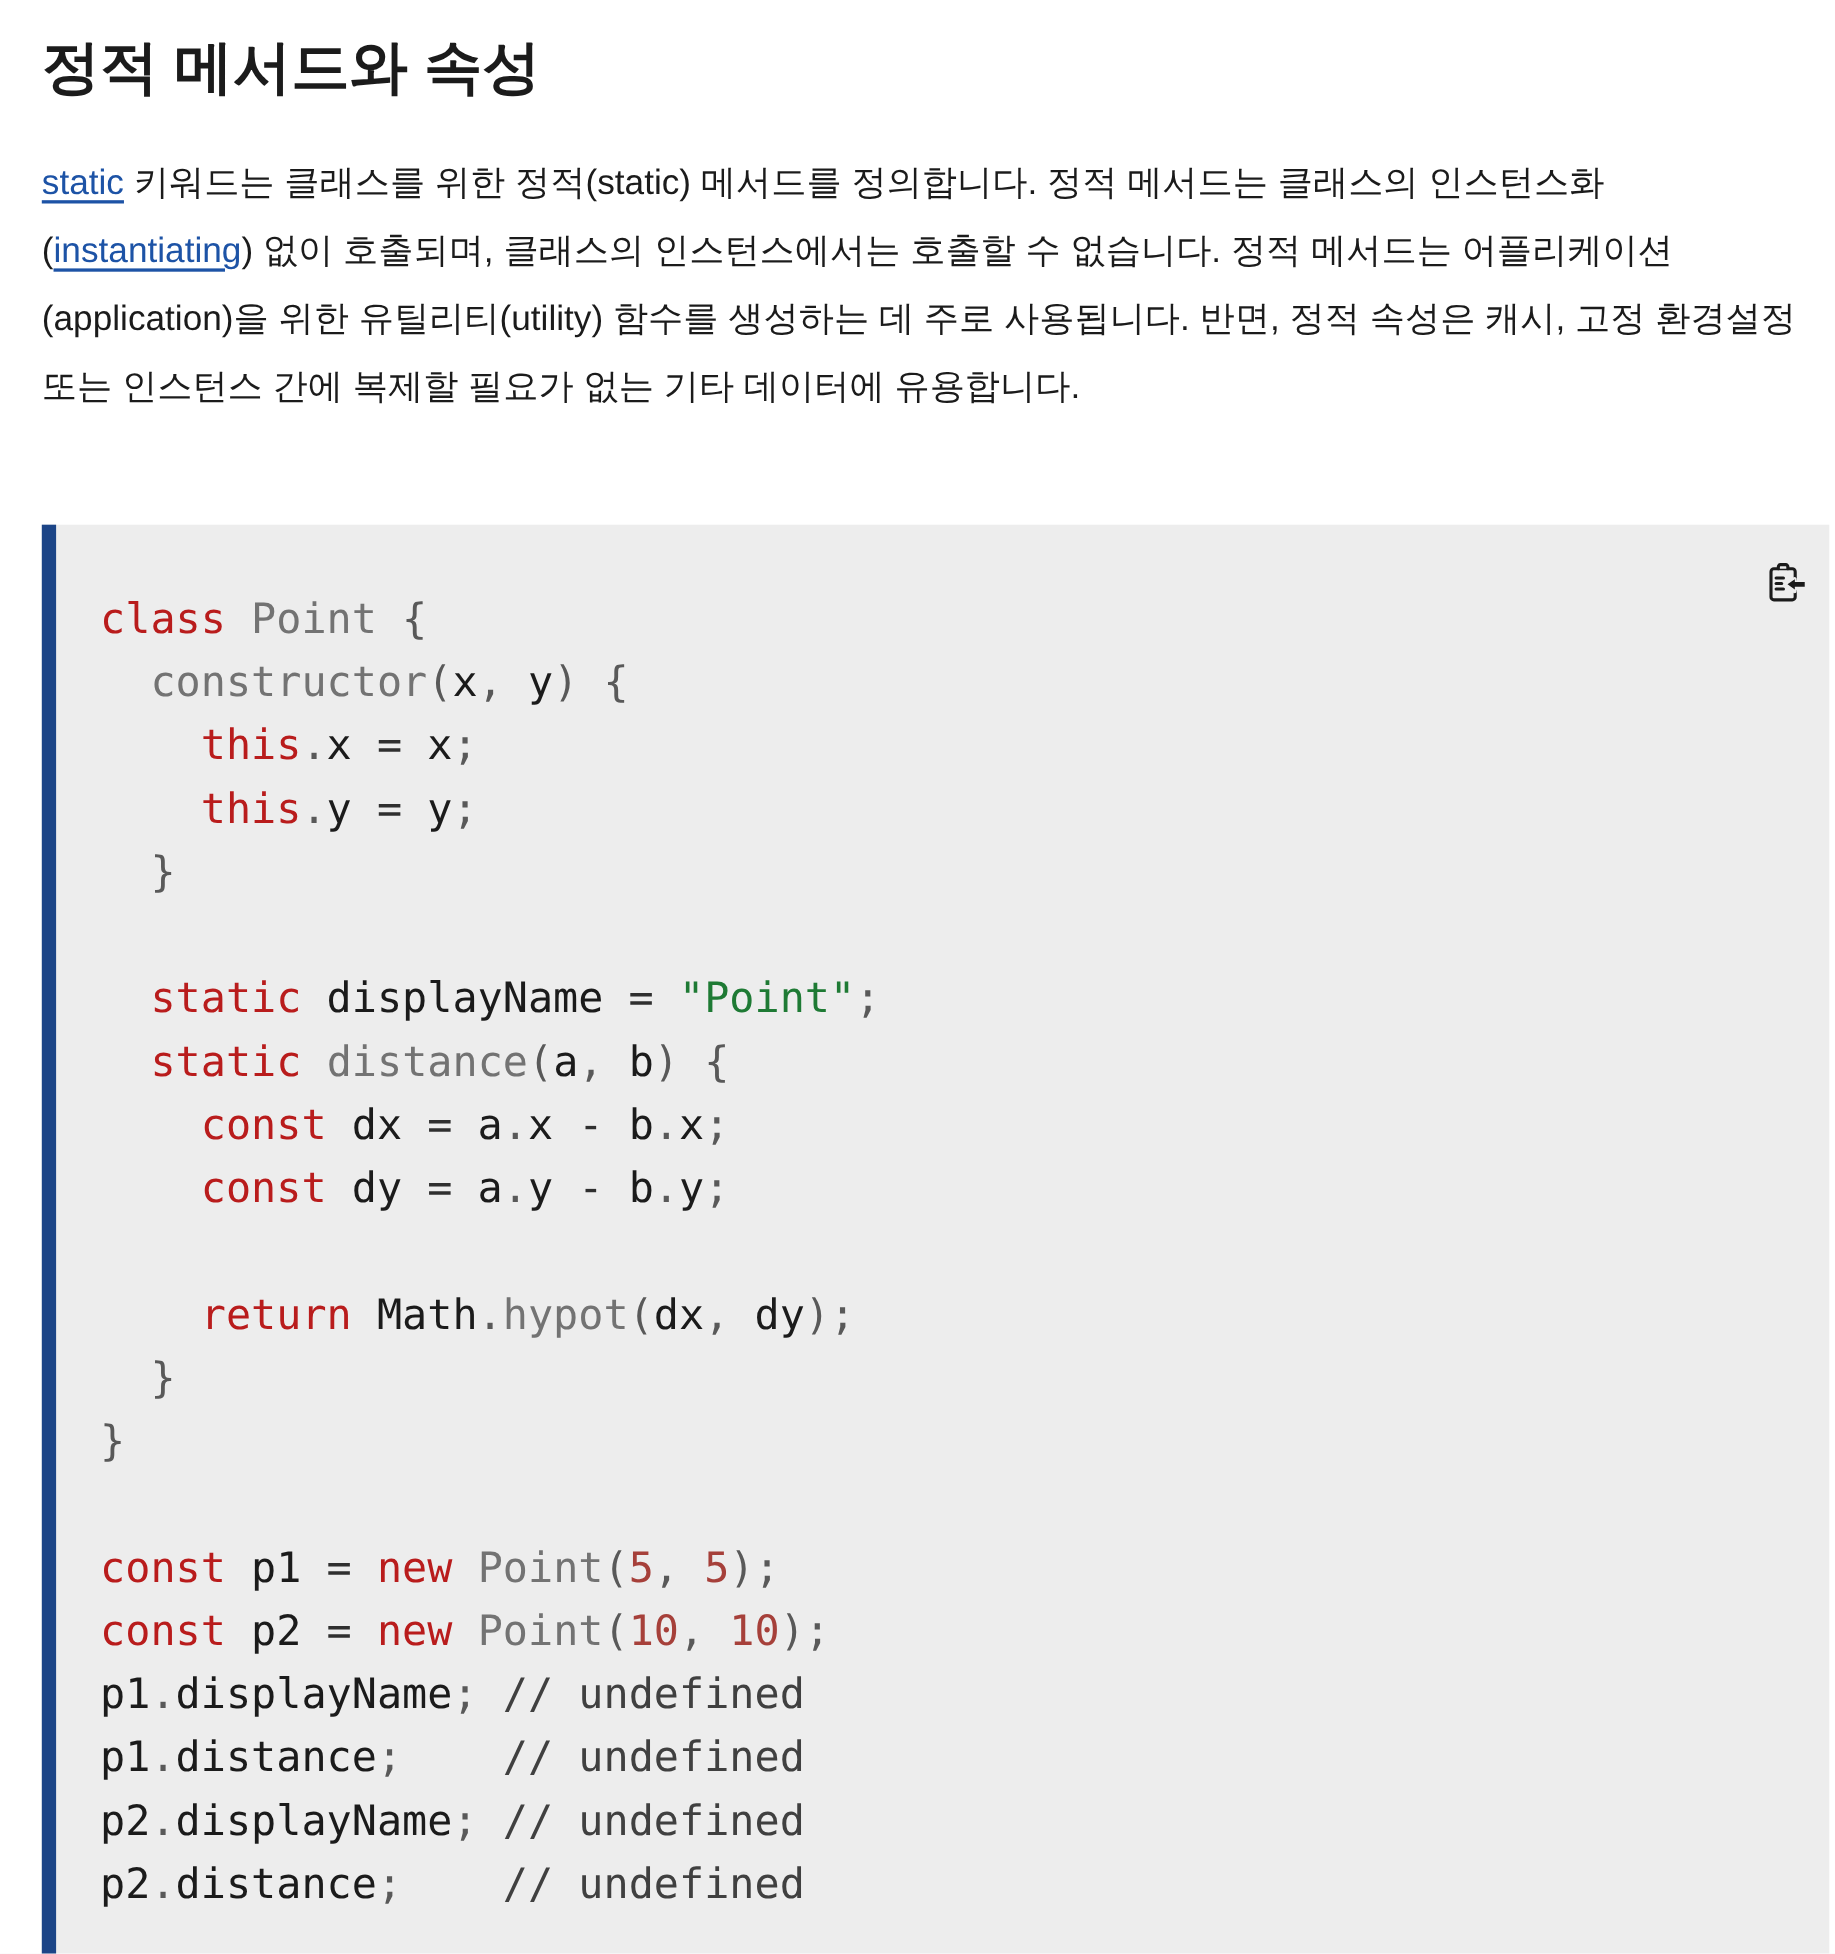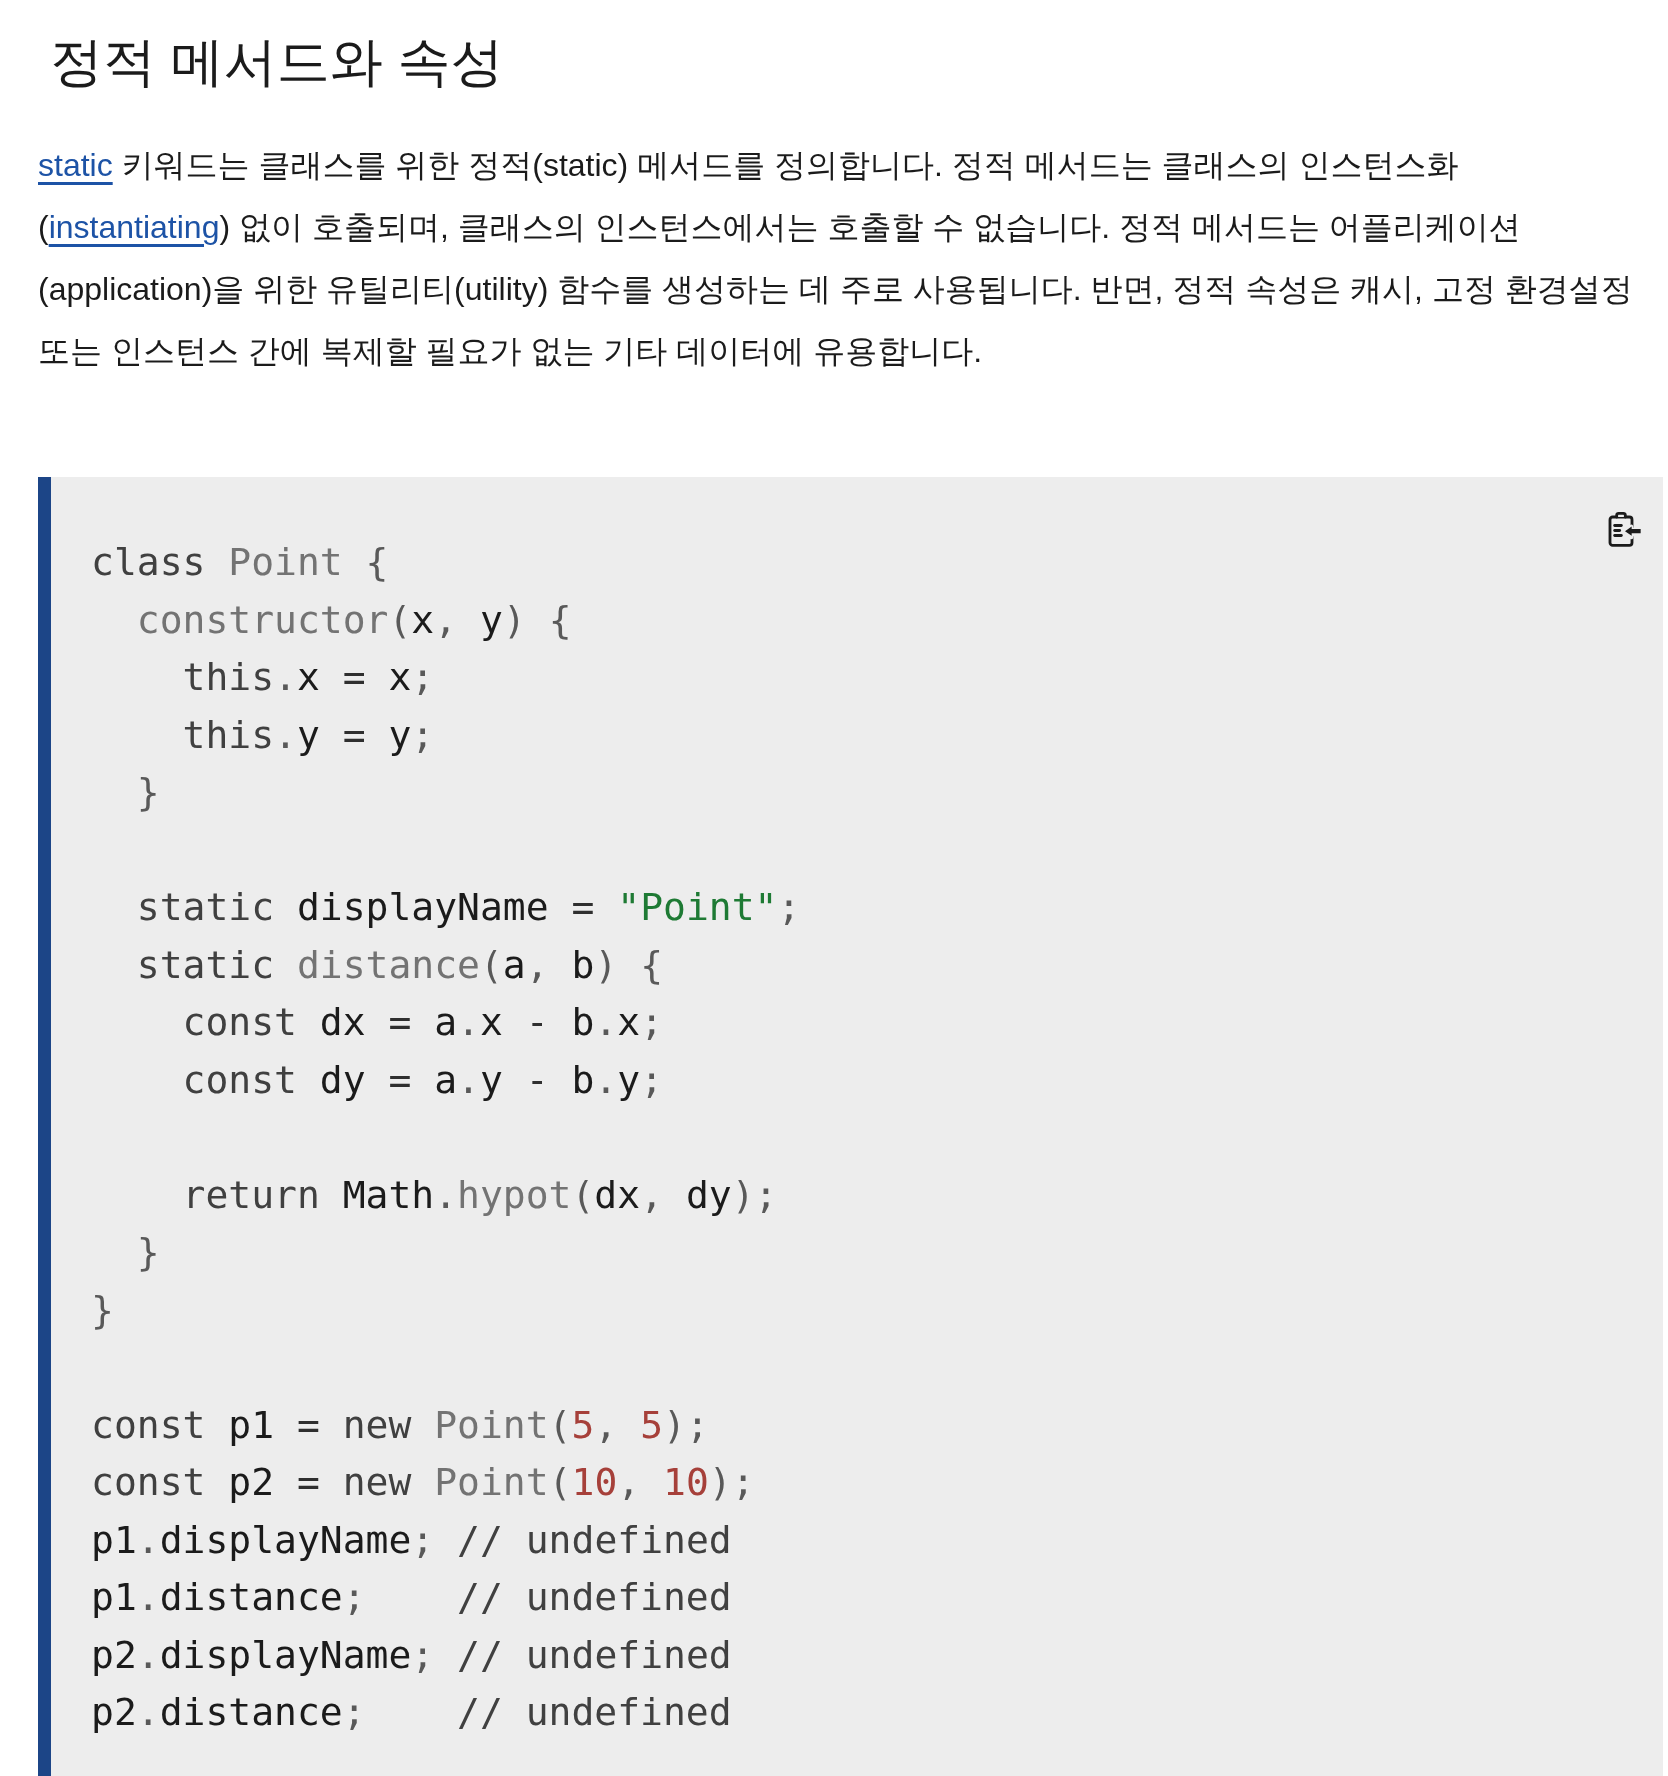--- a/index.html
+++ b/index.html
@@ -11,24 +11,23 @@
     font-family: "Liberation Sans", sans-serif;
     color: #1b1b1b;
   }
   .article {
     padding-left: 38px;
   }
   h2.page-heading {
     margin-top: 30px;
     font-size: 53px;
     line-height: 64px;
-    font-weight: 400;
+    font-weight: 700;
     letter-spacing: 0;
     color: #1b1b1b;
-    margin-left: 12px;
   }
   p.intro {
     margin-top: 40px;
     margin-right: 28px;
     font-size: 32px;
     line-height: 62px;
     color: #1b1b1b;
     word-break: normal;
   }
   p.intro a {
@@ -46,21 +45,21 @@
   }
   .code-example pre {
     padding: 57px 40px 80px 40px;
     font-family: "DejaVu Sans Mono", monospace;
     font-size: 38px;
     line-height: 57.5px;
     color: #1b1b1b;
   }
   .code-line { white-space: pre; min-height: 57.5px; }
   .tok-t { color: #1b1b1b; }
-  .tok-k { color: #404040; text-align: center; }
+  .tok-k { color: #b91c1c; text-align: center; }
   .tok-f { color: #737373; }
   .tok-n { color: #a6403a; }
   .tok-s { color: #1e7a34; }
   .tok-c { color: #404040; }
   .tok-p { color: #595959; }
   .tok-o { color: #2f2f2f; }
   .copy-button {
     position: absolute;
     top: 33px;
     right: 20px;

